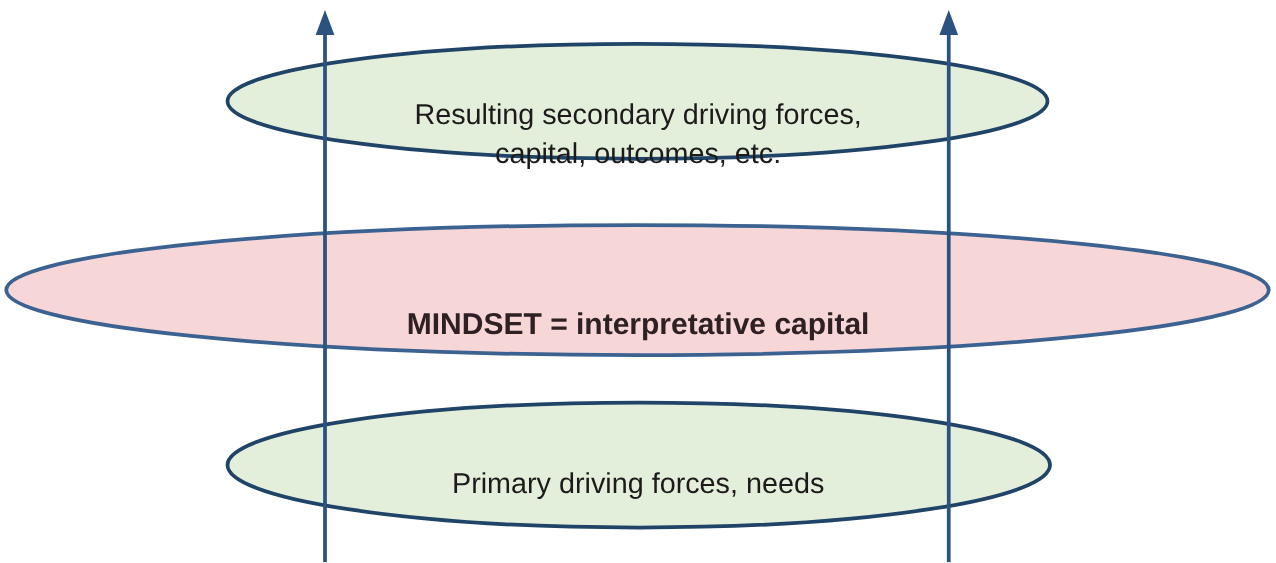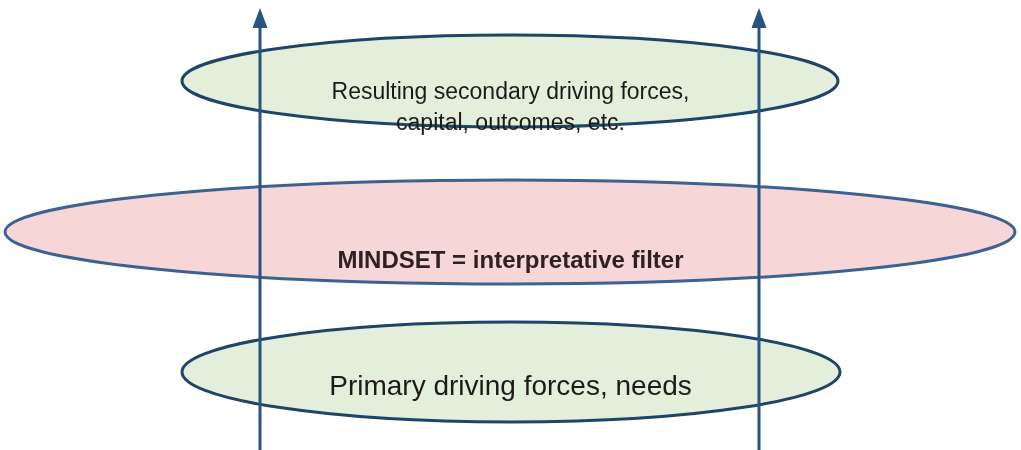--- a/index.html
+++ b/index.html
@@ -37,21 +37,21 @@
   }
   .label-mindset {
     top: 217px;
     font-size: 24px;
     line-height: 30px;
     font-weight: bold;
     color: #2f2023;
   }
   .label-primary {
     top: 343px;
-    font-size: 28px;
+    font-size: 23px;
     line-height: 30px;
   }
 </style>
 </head>
 <body>
 
 <div class="stage">
 
   <svg width="1021" height="450" viewBox="0 0 1021 450">
 
@@ -71,20 +71,20 @@
       <polygon points="759,8 751.5,28 766.5,28" fill="#2a5380"></polygon>
     </g>
   </svg>
 
   <div class="label label-secondary">
     <span>Resulting secondary driving forces,</span>
     <span>capital, outcomes, etc.</span>
   </div>
 
   <div class="label label-mindset">
-    <span>MINDSET = interpretative filter</span>
+    <span>MINDSET = interpretative capital</span>
   </div>
 
   <div class="label label-primary">
     <span>Primary driving forces, needs</span>
   </div>
 
 </div>
 
 </body></html>

